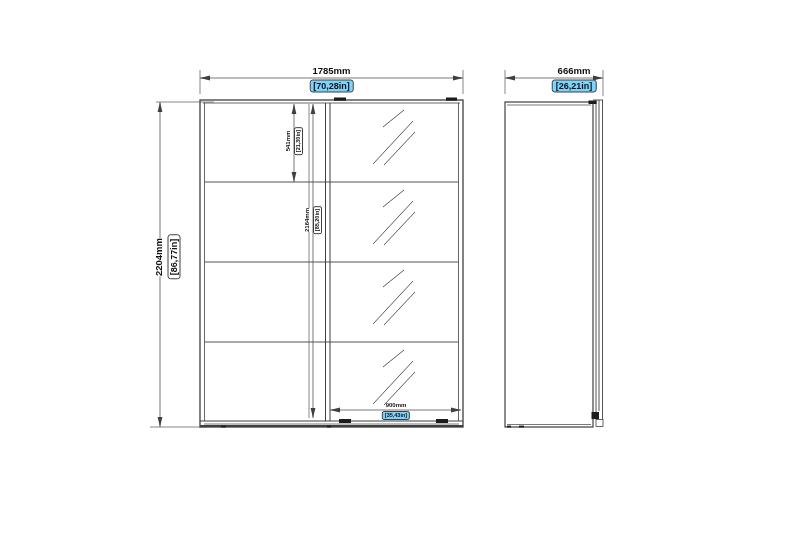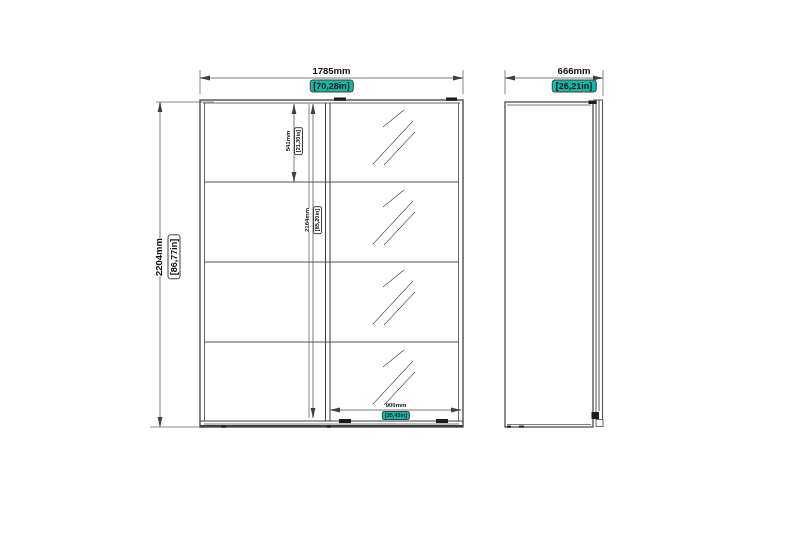--- a/index.html
+++ b/index.html
@@ -22,21 +22,21 @@
   }
   .dlabel.rot{transform:translate(-50%,-50%) rotate(-90deg);}
   .mm{font-weight:bold;color:#111111;}
   .big .mm{font-size:9.5px;line-height:10px;}
   .big{gap:4px;}
   .small{gap:2px;}
   .small .mm{font-size:6px;line-height:7px;}
   .inbox{
     font-weight:bold;color:#111111;
     border:1px solid #3f3f3f;border-radius:3px;
-    background:#14b8a6;
+    background:#7dd3fc;
   }
   .big .inbox{font-size:9px;line-height:11px;padding:0 3px;}
   .small .inbox{font-size:5.5px;line-height:7px;padding:0 2px;border-radius:2px;}
   .rot .mm,.rot .inbox{background:#ffffff;}
 </style>
 </head>
 <body>
 
 <div class="canvas">
 

